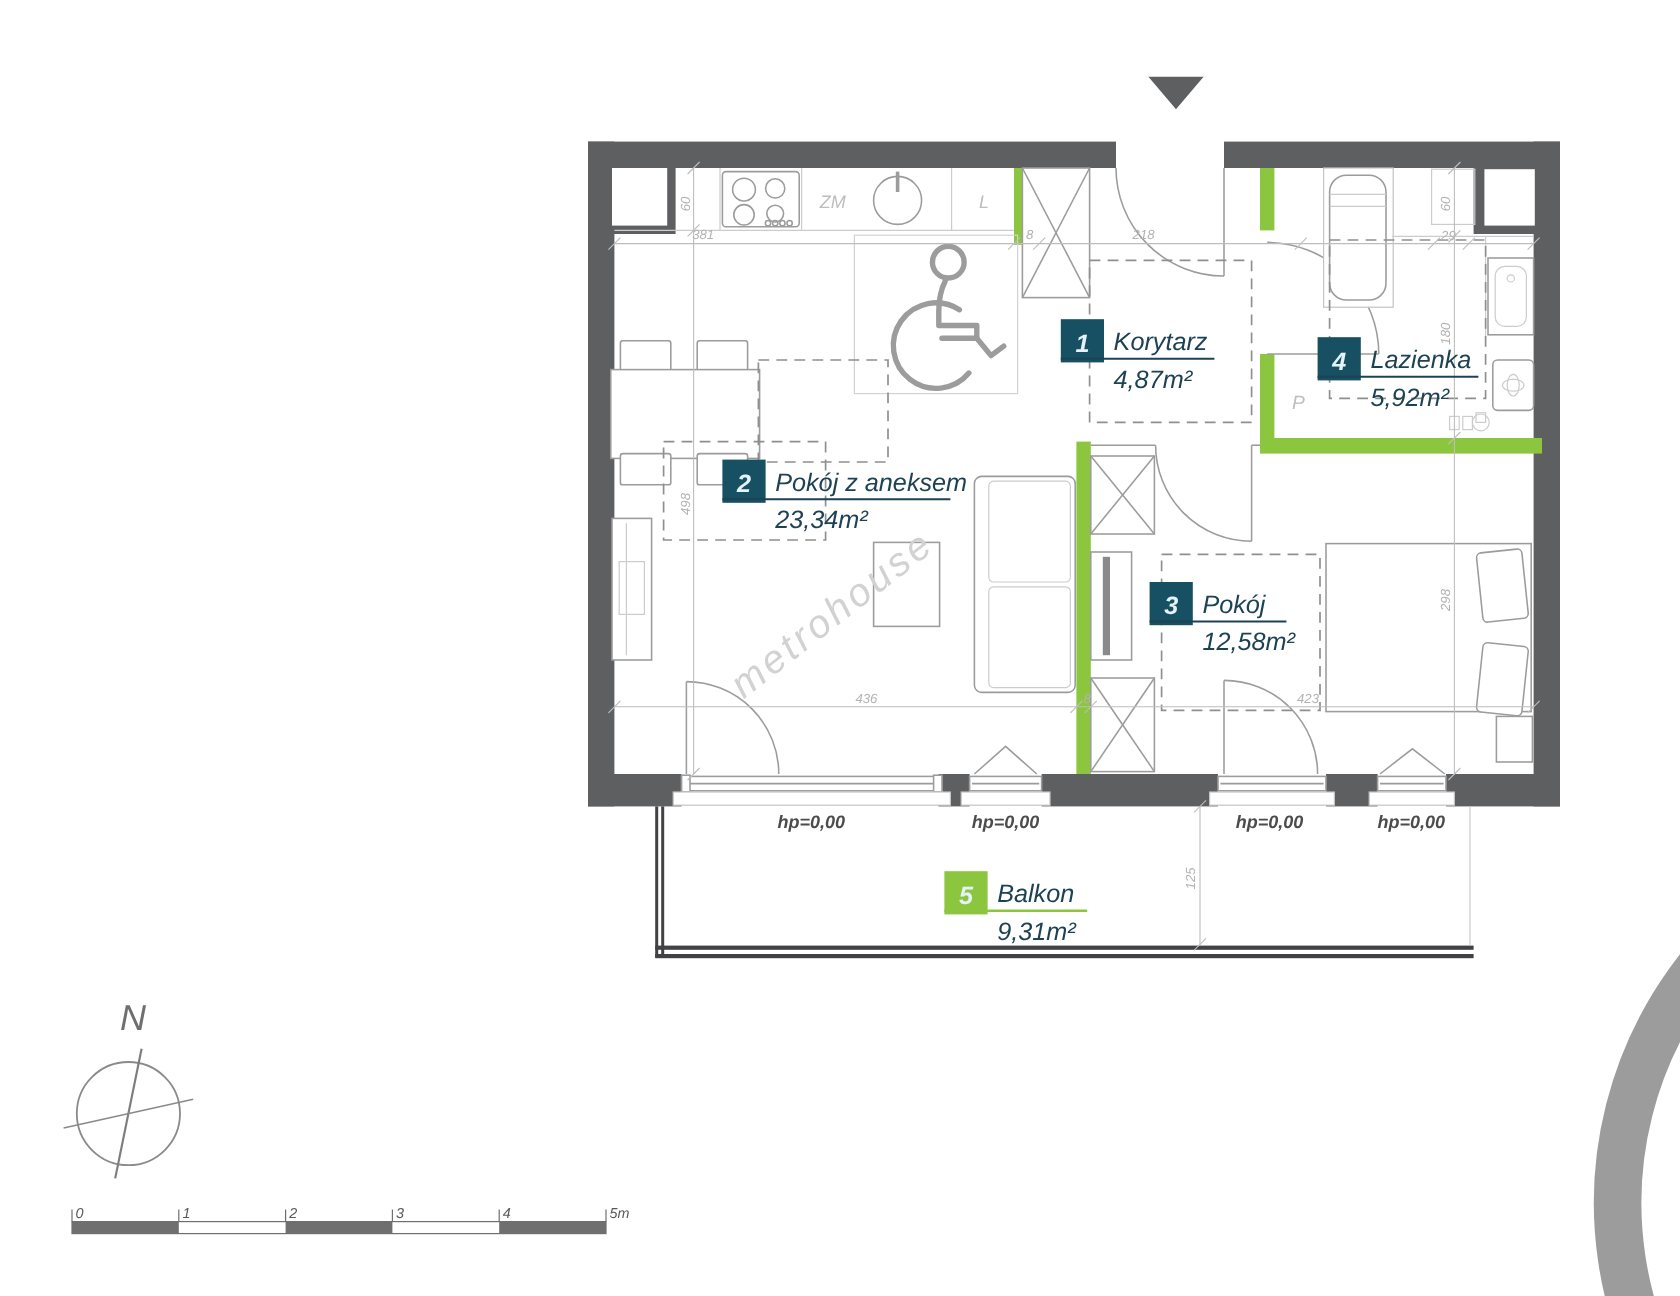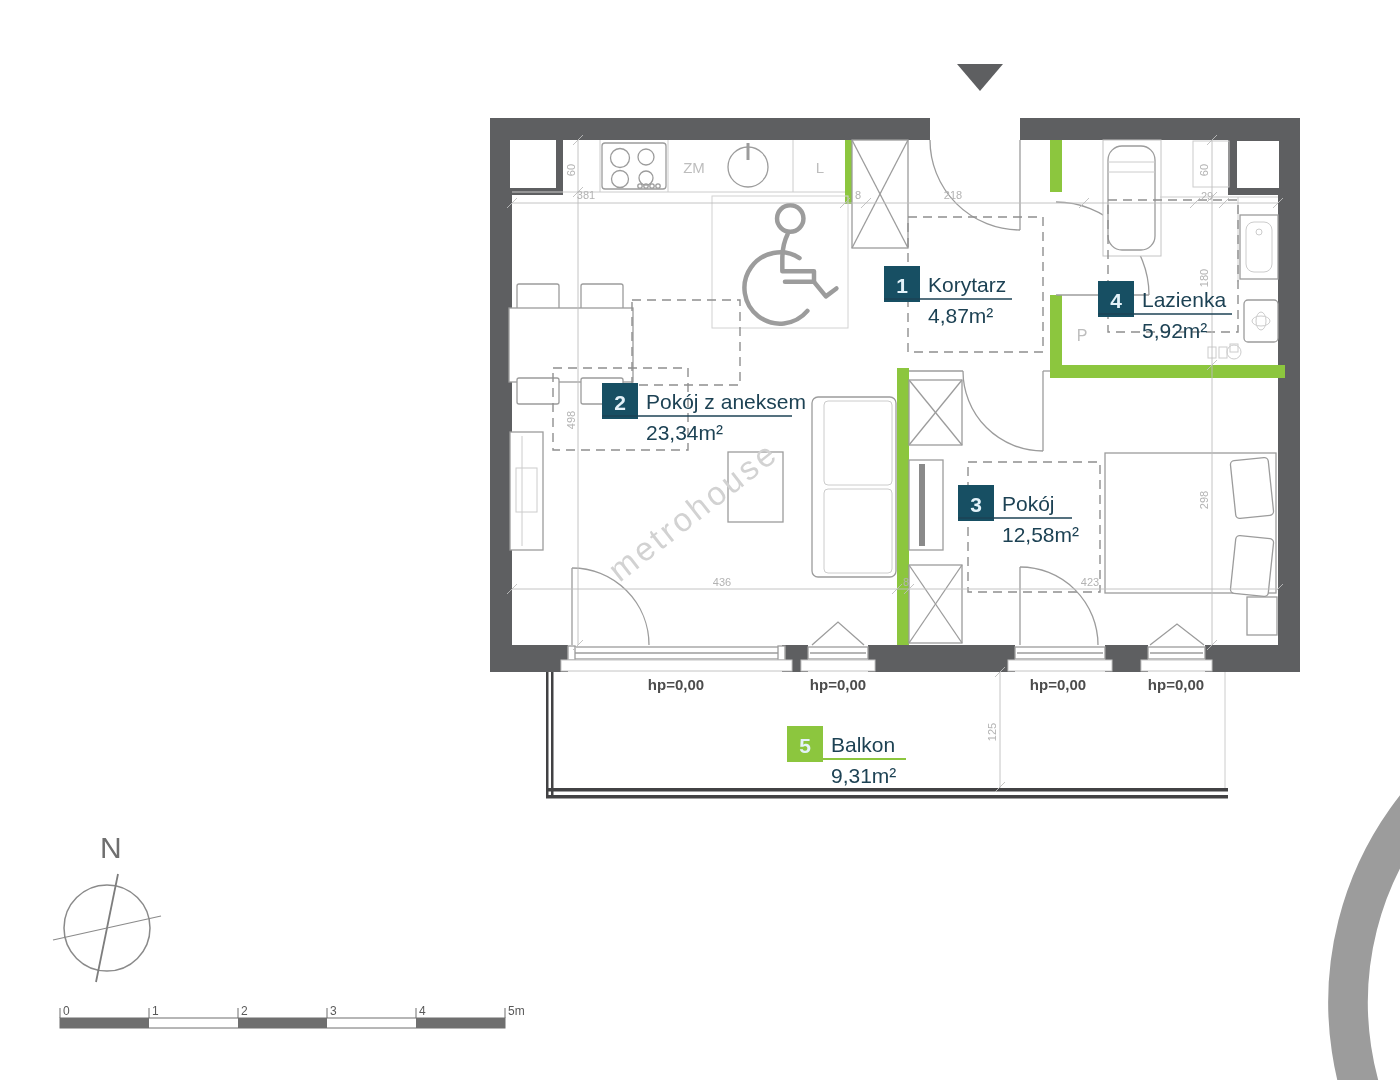--- a/index.html
+++ b/index.html
@@ -1,16 +1,16 @@
 <!DOCTYPE html>
 <html><head>
 <meta charset="utf-8">
 <style>
   html,body{margin:0;padding:0;background:#ffffff;}
-  #stage{position:relative;width:1400px;height:1080px;background:#fff;overflow:hidden;}
+  #stage{position:relative;width:1400px;height:1080px;background:#fff;overflow:hidden;font-style:italic;}
   svg{display:block;}
   text{font-family:"Liberation Sans",sans-serif;}
   .w{fill:#5e5f61;stroke:none;}
   .wwhite{fill:#ffffff;stroke:none;}
   .gw{fill:#8cc63e;stroke:none;}
   .furn{fill:none;stroke:#9c9c9c;stroke-width:1.3;}
   .furnf{fill:#ffffff;stroke:#9c9c9c;stroke-width:1.3;}
   .lt{fill:none;stroke:#cccccc;stroke-width:1;}
   .ltf{fill:#ffffff;stroke:#c4c4c4;stroke-width:1;}
   .dash{fill:none;stroke:#8f8f8f;stroke-width:1.4;stroke-dasharray:9 6;}

